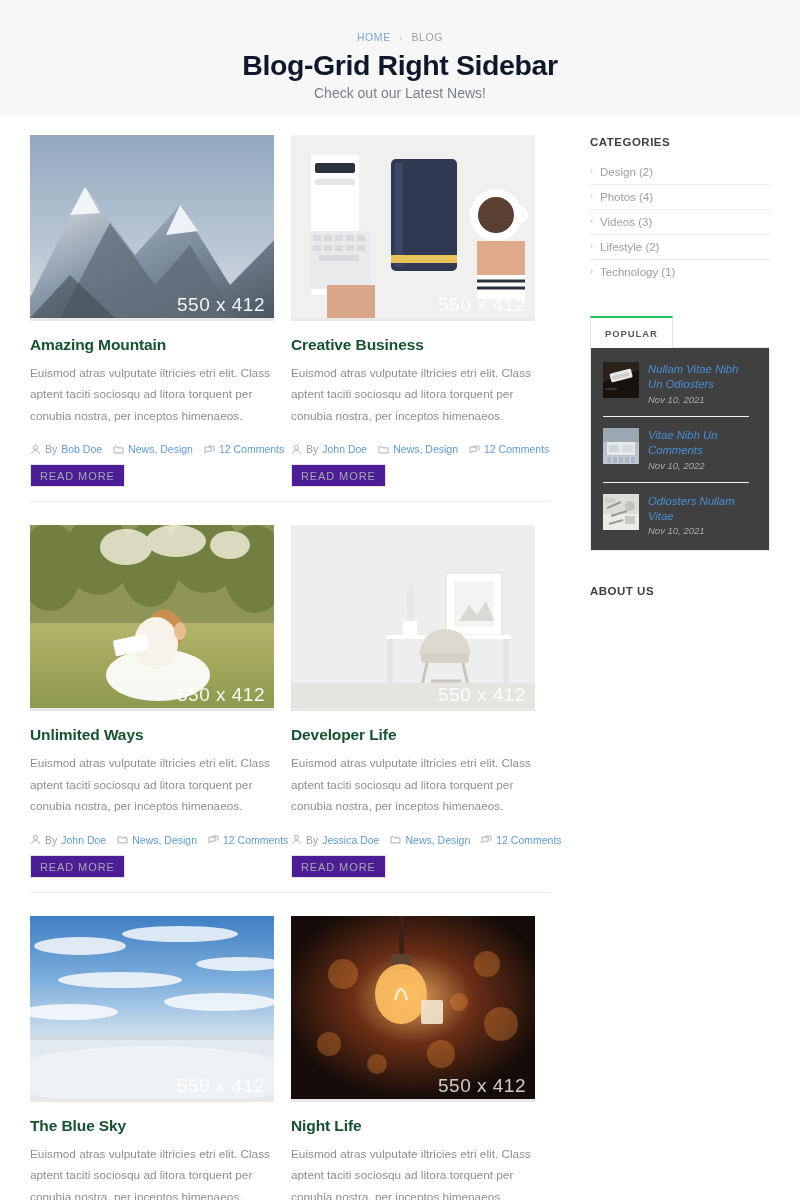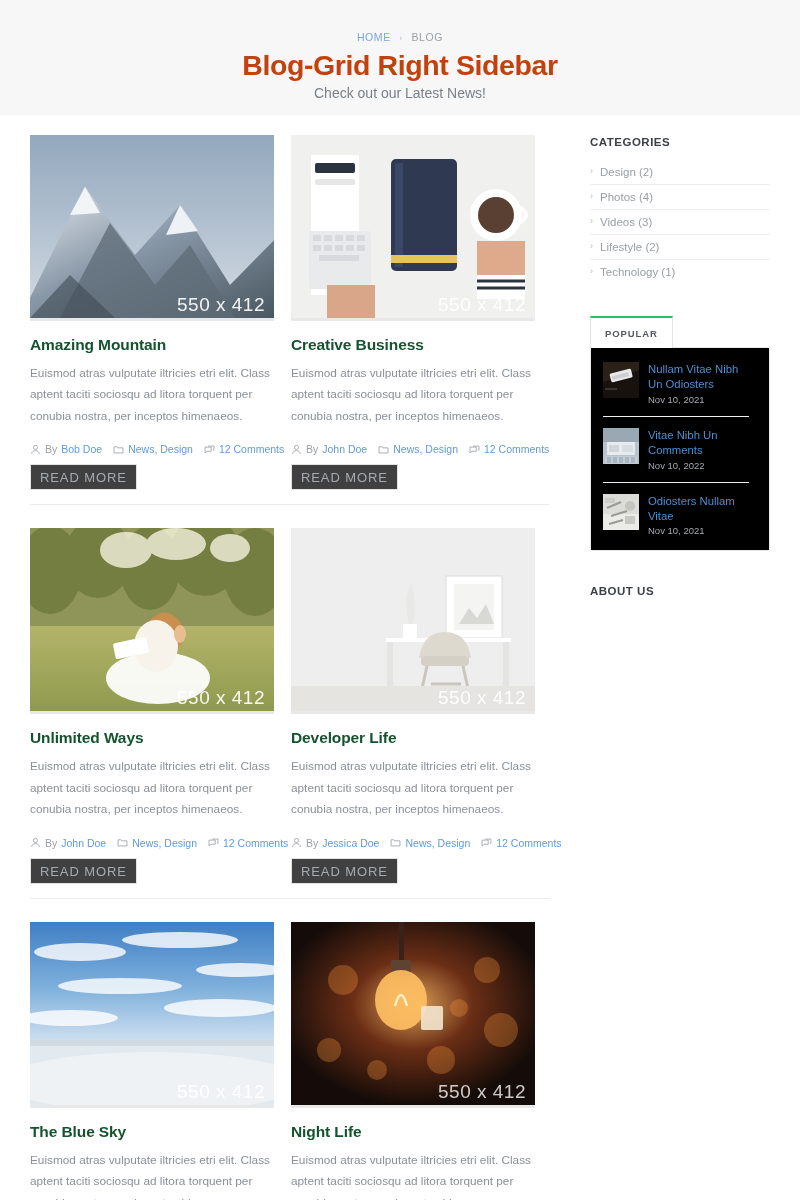--- a/index.html
+++ b/index.html
@@ -24,21 +24,21 @@
     letter-spacing: .6px;
     color: #9aa0a6;
     margin-bottom: 6px;
   }
   .breadcrumb .crumb-link { color: #7aa7e0; text-decoration: none; }
   .breadcrumb .crumb-sep { color: #b9bfc6; margin: 0 5px; font-size: 9px; }
   .breadcrumb .crumb-current { color: #9aa0a6; }
   .page-title {
     font-size: 28.5px;
     font-weight: bold;
-    color: #c2410c;
+    color: #0f172a;
     letter-spacing: -.4px;
     line-height: 1.15;
     margin: 0 0 3px 0;
   }
   .page-subtitle {
     font-size: 14px;
     color: #7a8089;
     font-weight: normal;
     margin: 0;
   }
@@ -107,23 +107,23 @@
   }
   .post-meta .meta-group { display: inline-flex; align-items: center; gap: 4px; margin-right: 6px; }
   .post-meta .ico { display: inline-block; width: 11px; height: 11px; line-height: 0; color: #9aa0a6; }
   .post-meta .ico svg { display: block; }
   .post-meta .m-link { color: #5f9bd8; text-decoration: none; }
   .post-meta .m-by { color: #9aa0a6; }
 
   .read-more {
     display: inline-block;
     border: 1px solid #e3e3e3;
-    background: #404040;
+    background: #4c1d95;
     color: #a4aab1;
-    font-size: 13px;
+    font-size: 11px;
     letter-spacing: .9px;
     padding: 5px 9px 4px 9px;
     font-family: "Liberation Sans", sans-serif;
     cursor: pointer;
   }
 
   
   .widget-title {
     font-size: 11.5px;
     font-weight: bold;
@@ -162,21 +162,22 @@
     letter-spacing: .9px;
     color: #55595f;
     padding: 10px 14px 9px 14px;
     cursor: pointer;
     font-family: "Liberation Sans", sans-serif;
   }
   .tab-body {
     border: 1px solid #e9e9e9;
     margin-top: -1px;
     padding: 14px 20px 12px 12px;
-    background: #000000;
+    background: #404040;
+    font-style: italic;
   }
   .pop-item {
     display: flex;
     gap: 9px;
     padding-bottom: 11px;
     margin-bottom: 11px;
     border-bottom: 1px solid #f0f0f0;
   }
   .pop-item:last-child { border-bottom: none; margin-bottom: 0; padding-bottom: 2px; }
   .pop-thumb { width: 36px; height: 36px; flex: 0 0 36px; overflow: hidden; background: #ddd; }

